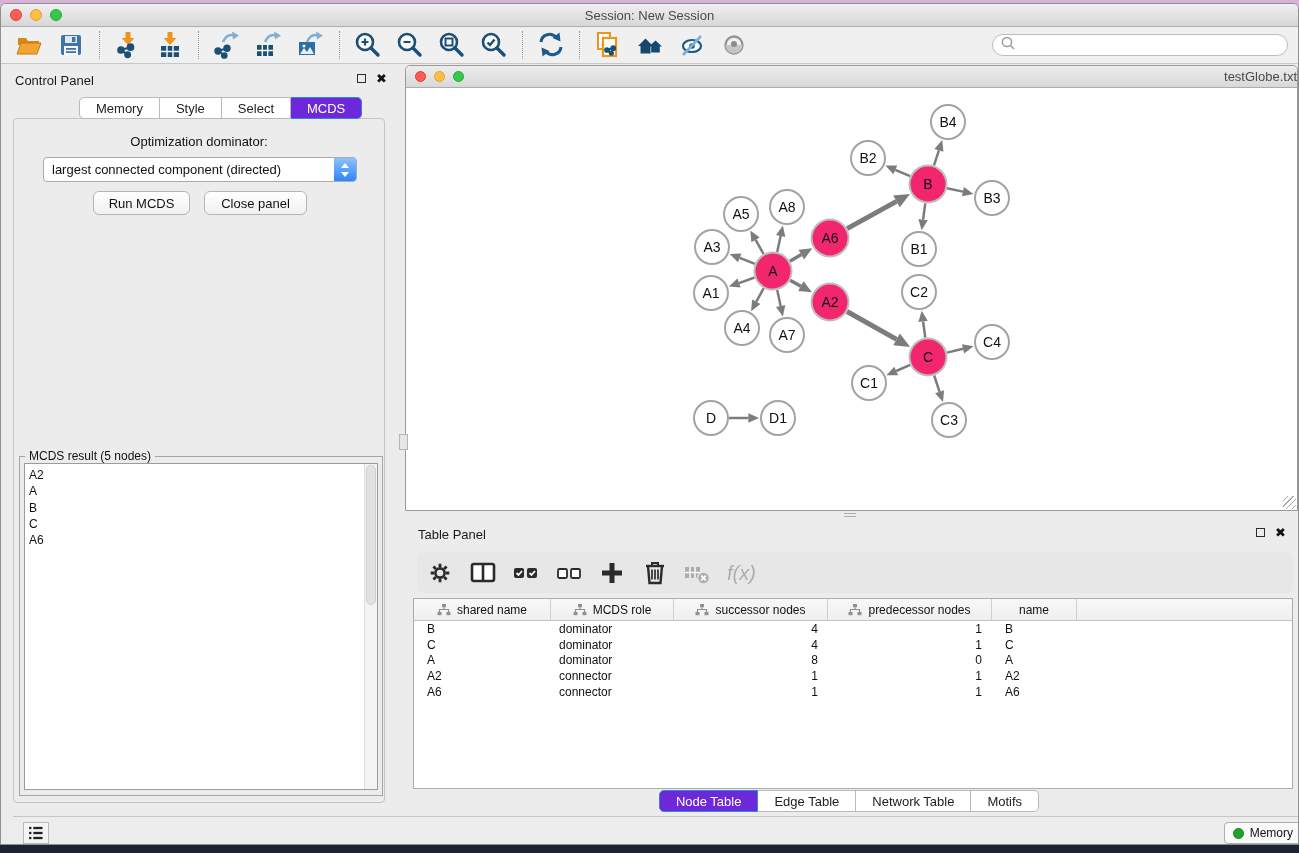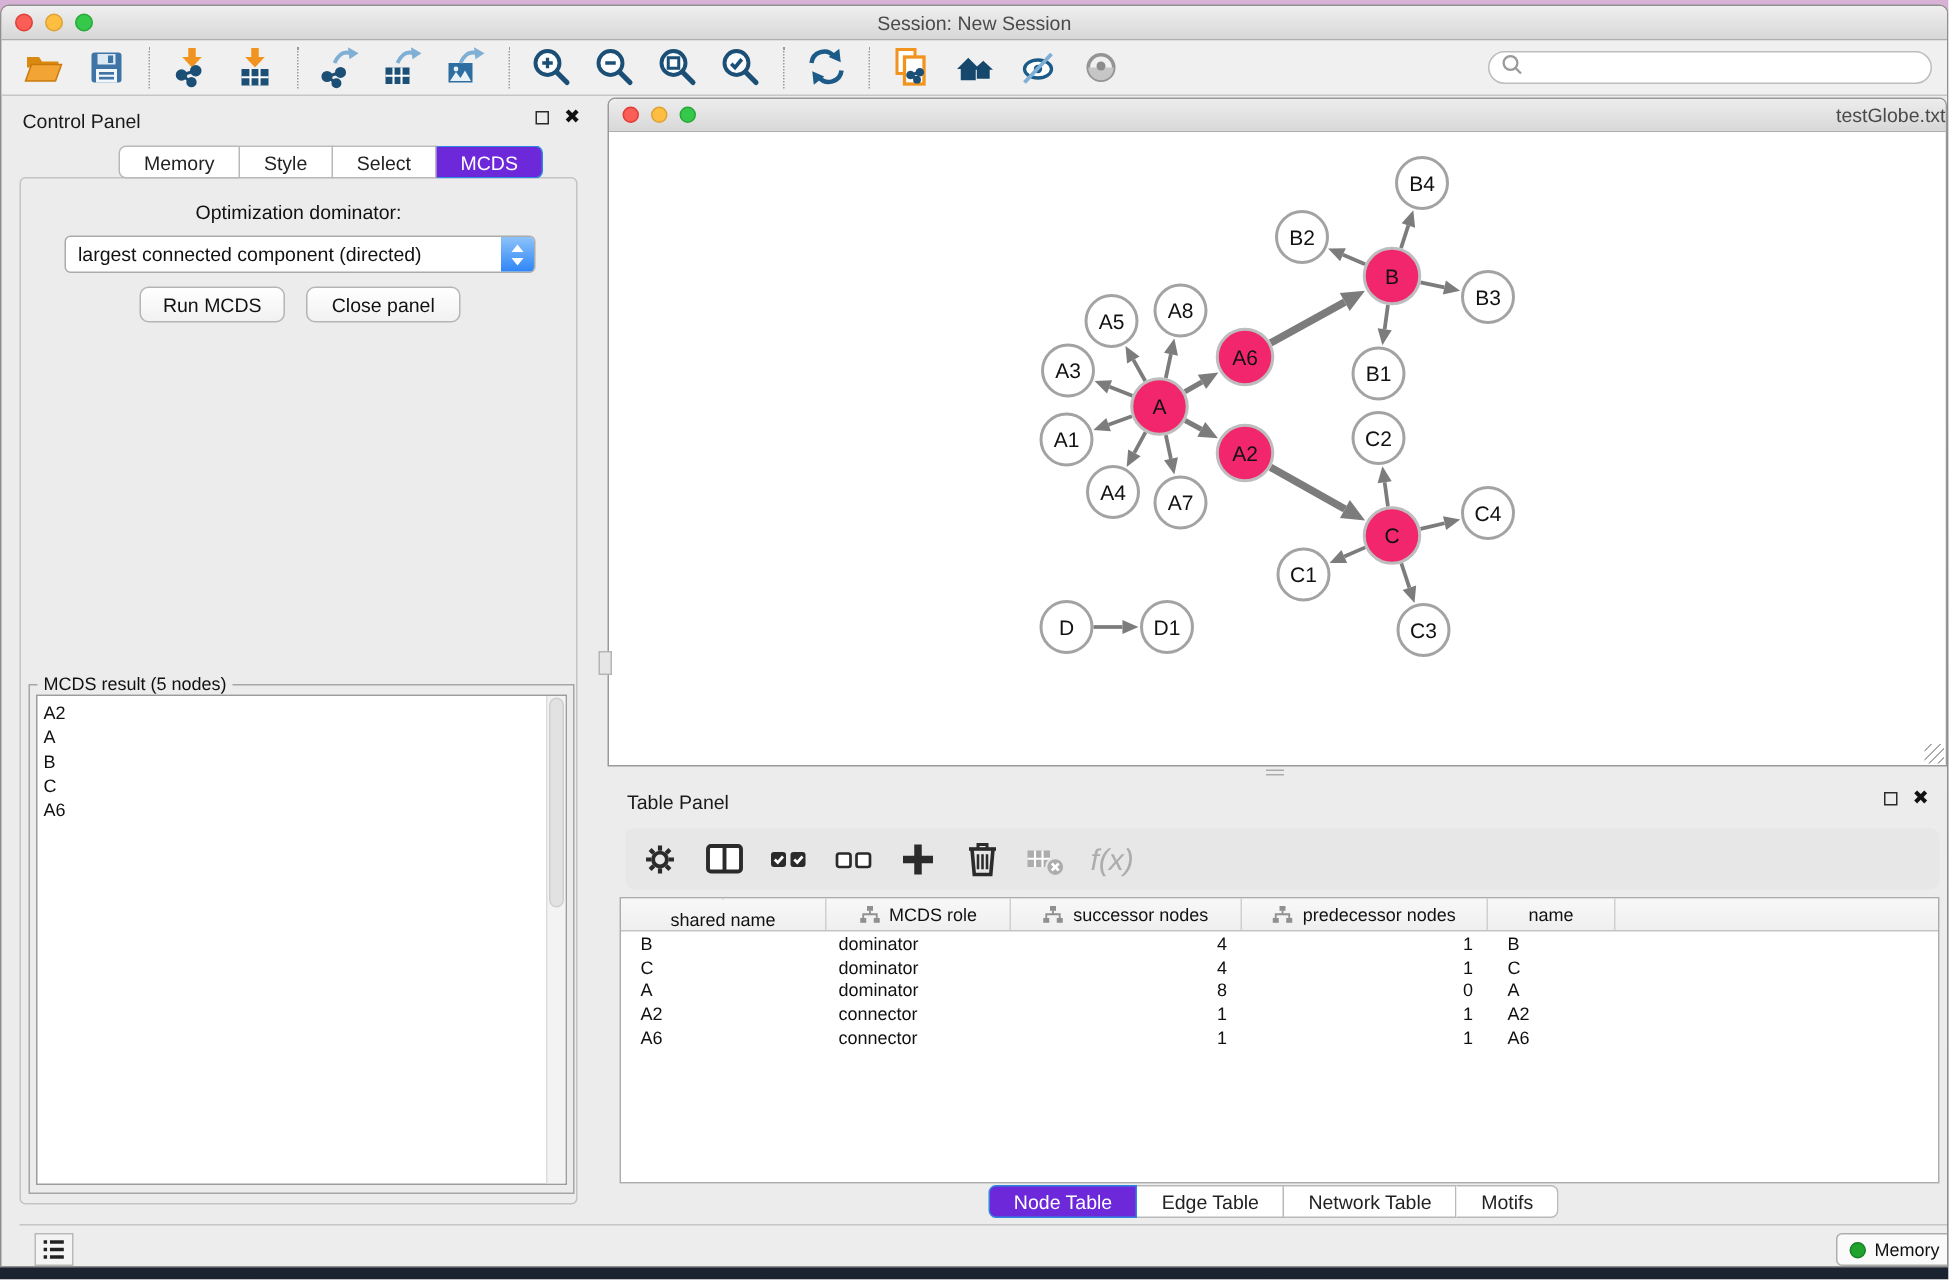--- a/index.html
+++ b/index.html
@@ -524,21 +524,21 @@
         </div>
         <div class="tp-btn">
           <svg width="30" height="30" viewBox="0 0 30 30">
             <text x="1" y="22" font-size="20" font-style="italic" font-family="DejaVu Serif, serif" fill="#ADADAD">f(x)</text>
           </svg>
         </div>
       </div>
 
     <div class="table-wrap">
       <div class="thead" id="table-head">
-          <div class="th" style="width: 137px; flex-direction: column;">
+          <div class="th" style="width: 137px;">
             <svg width="14" height="12" viewBox="0 0 14 12">
   <g fill="#909090">
                 <rect x="5" y="0" width="4" height="3.2"></rect>
                 <rect x="0.5" y="8" width="4" height="3.2"></rect>
                 <rect x="9.5" y="8" width="4" height="3.2"></rect>
               </g>
   <path d="M7 3.2 V5.5 M2.5 8 V5.5 H11.5 V8" stroke="#909090" stroke-width="1.2" fill="none"></path>
             </svg>
             <span>shared name</span>
           </div>

